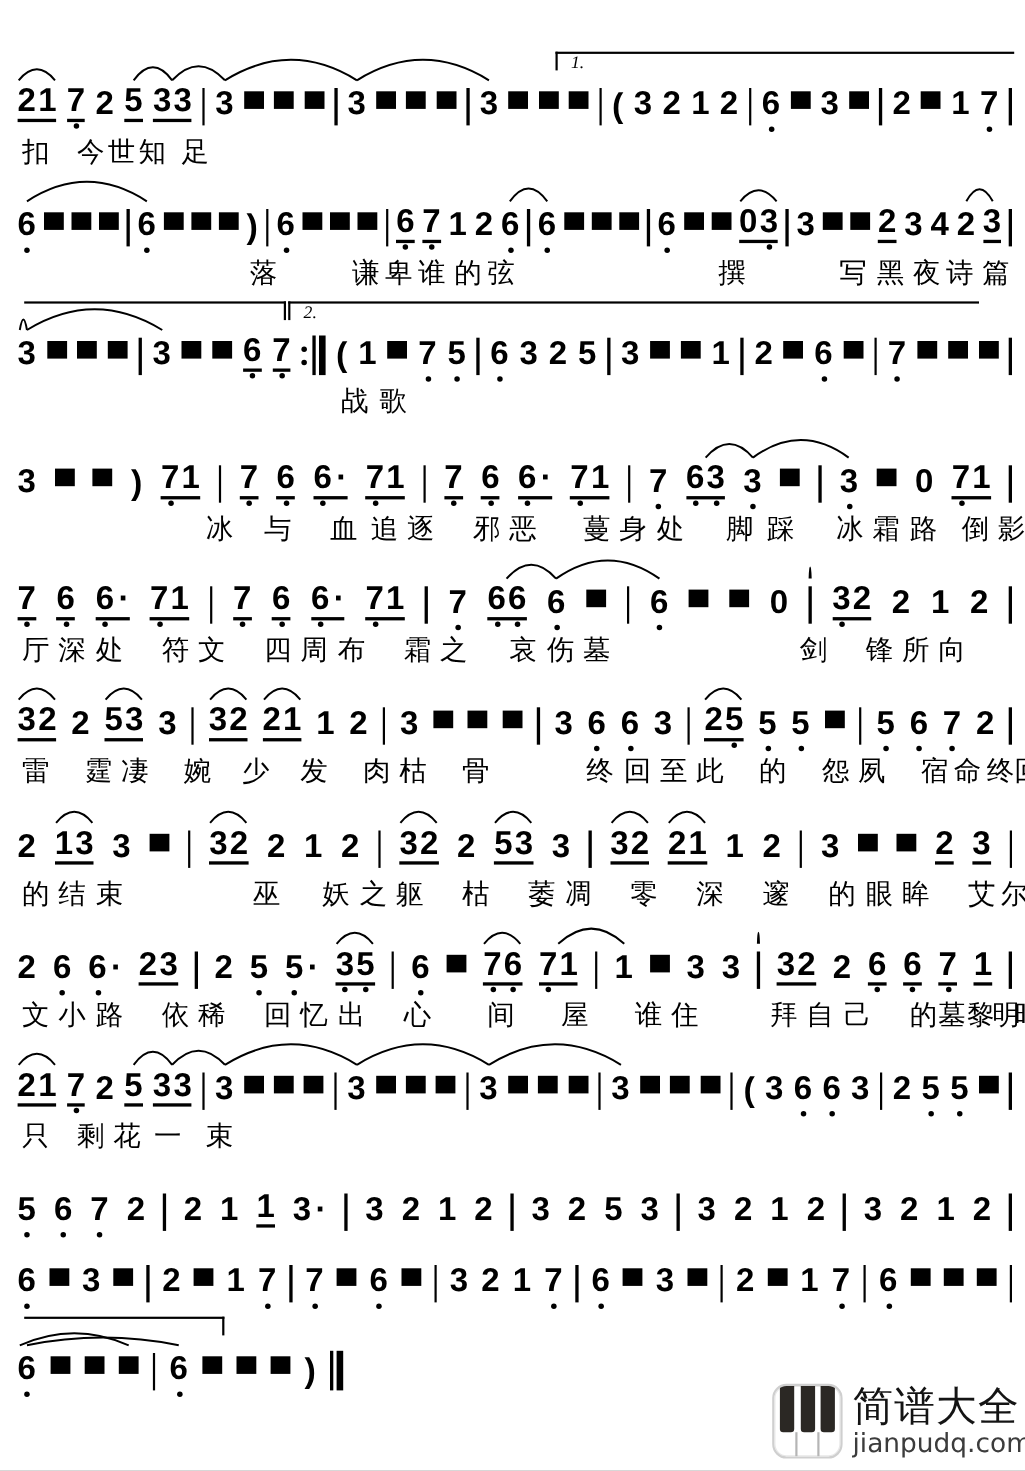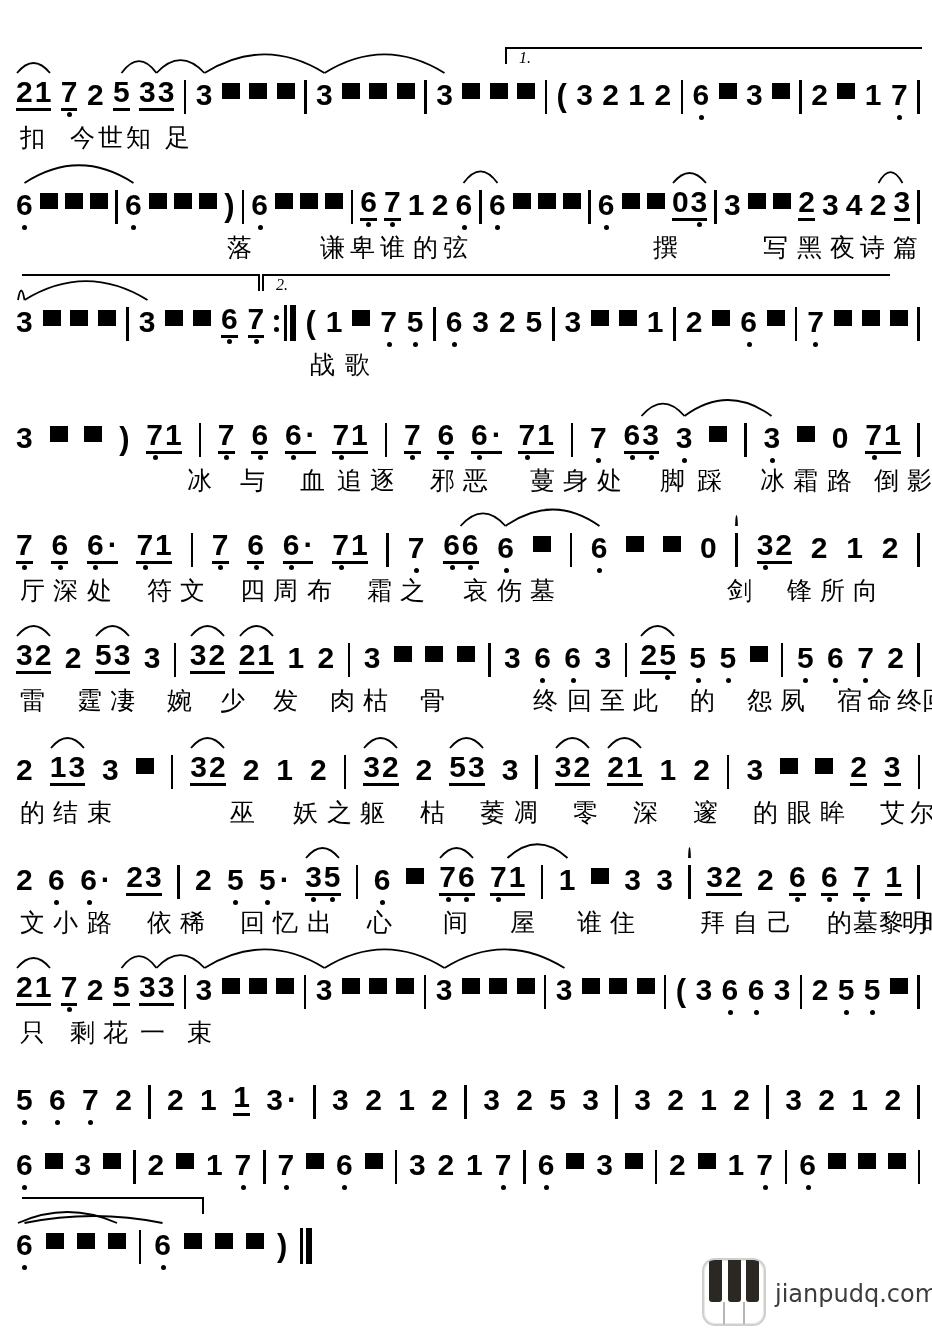--- a/index.html
+++ b/index.html
@@ -1126,16 +1126,17 @@
     <div class="wm-icon">
       <div class="wm-keys">
           <b></b>
           <b></b>
           <b></b>
         </div>
       <div class="wm-sep" style="left:19px"></div>
       <div class="wm-sep" style="left:39px"></div>
     </div>
     <div class="wm-text">
+      <span class="wm-brand">简谱大全</span>
       <span class="wm-site">jianpudq.com</span>
     </div>
   </div>
 </div>
 
 </body></html>

